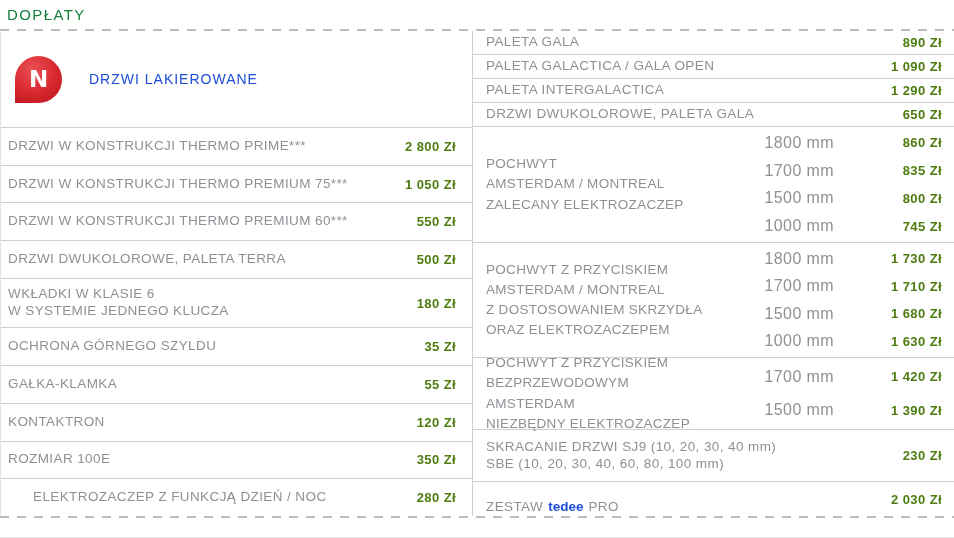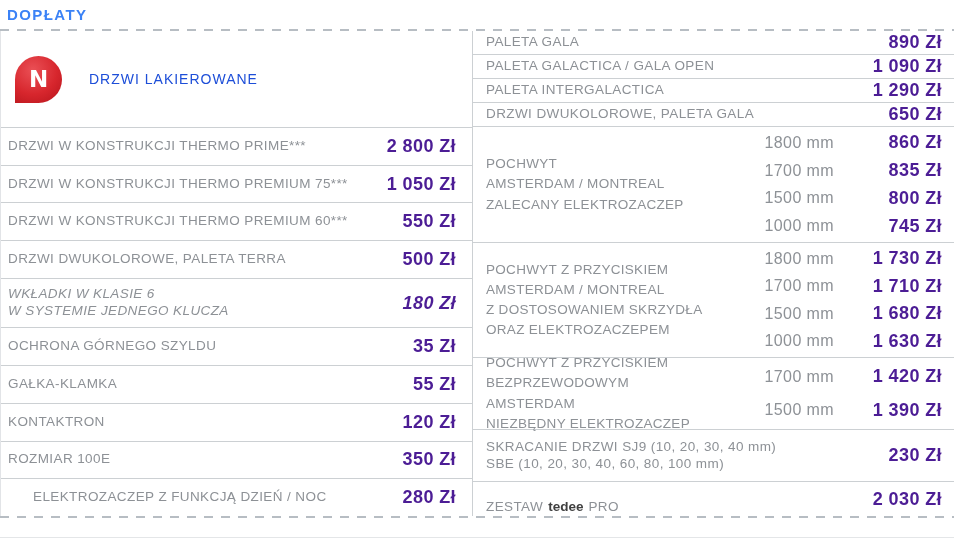--- a/index.html
+++ b/index.html
@@ -1,21 +1,21 @@
 <!DOCTYPE html>
 <html><head>
 <meta charset="utf-8">
 <style>
   * { box-sizing: border-box; margin: 0; padding: 0; }
   html, body { width: 954px; height: 538px; background: #fff; overflow: hidden; }
   body { font-family: "Liberation Sans", sans-serif; color: #8d9196; position: relative; }
 
   .page-title {
     position: absolute; top: 6px; left: 7px;
-    font-size: 15px; font-weight: bold; color: #3b82f6; letter-spacing: 1.4px;
+    font-size: 15px; font-weight: normal; color: #15803d; letter-spacing: 1.4px;
   }
 
   .dash-line {
     position: absolute; left: 0; right: 0; height: 2px;
     background: repeating-linear-gradient(90deg, #b7bdc3 0 9px, transparent 9px 17px);
   }
   .dash-top { top: 29px; }
   .dash-bottom { top: 516px; }
   .bottom-edge { position: absolute; bottom: 0; left: 0; right: 0; height: 1px; background: #e4e6e8; }
 
@@ -41,23 +41,23 @@
   }
   .logo-badge span { color: #fff; font-weight: bold; font-size: 23px; font-family: "DejaVu Sans", sans-serif; }
   .logo-label { margin-left: 27px; font-size: 14px; letter-spacing: 1px; color: #1d4ed8; }
 
   .lrows { flex: 1; display: flex; flex-direction: column; }
   .lrow {
     flex: 1; display: flex; align-items: center; justify-content: space-between;
     border-bottom: 1px solid #ccd0d3; padding: 0 16px 0 7px;
   }
   .lrow:last-child { border-bottom: none; padding-left: 32px; }
-  .lrow.tall { flex: 1.32; font-style: italic; }
+  .lrow.tall { flex: 1.32; }
   .lbl { font-size: 13.5px; letter-spacing: 0.4px; line-height: 1.25; white-space: pre-line; color: #8d9196; }
-  .price { font-size: 18px; font-weight: bold; color: #4c1d95; letter-spacing: 0.4px; white-space: nowrap; }
+  .price { font-size: 13px; font-weight: bold; color: #4d7c0f; letter-spacing: 0.4px; white-space: nowrap; }
 
   
   .col-right { flex: 1; display: flex; flex-direction: column; border-left: 1px solid #ccd0d3; }
   .rrow {
     height: 24px; display: flex; align-items: center; justify-content: space-between;
     border-bottom: 1px solid #ccd0d3; padding: 0 12px 0 13px;
   }
   .group {
     display: flex; align-items: center; border-bottom: 1px solid #ccd0d3;
     padding-left: 13px;
@@ -69,21 +69,21 @@
   .gopt .size { width: 110px; text-align: right; font-size: 16px; letter-spacing: 0.4px; }
   .gopt .price { width: 108px; text-align: right; }
   .skracanie {
     height: 52px; display: flex; align-items: center; justify-content: space-between;
     border-bottom: 1px solid #ccd0d3; padding: 0 12px 0 13px;
   }
   .zestaw {
     flex: 1; display: flex; align-items: center; justify-content: space-between;
     padding: 0 12px 0 13px;
   }
-  .zestaw .brand { font-weight: bold; color: #404040; margin: 0 5px; letter-spacing: 0; }
+  .zestaw .brand { font-weight: bold; color: #1d4ed8; margin: 0 5px; letter-spacing: 0; }
 </style>
 </head>
 <body>
 
 <div class="page-title">DOPŁATY</div>
 <div class="dash-line dash-top"></div>
 
 <div class="price-table">
 
   <div class="col-left">

